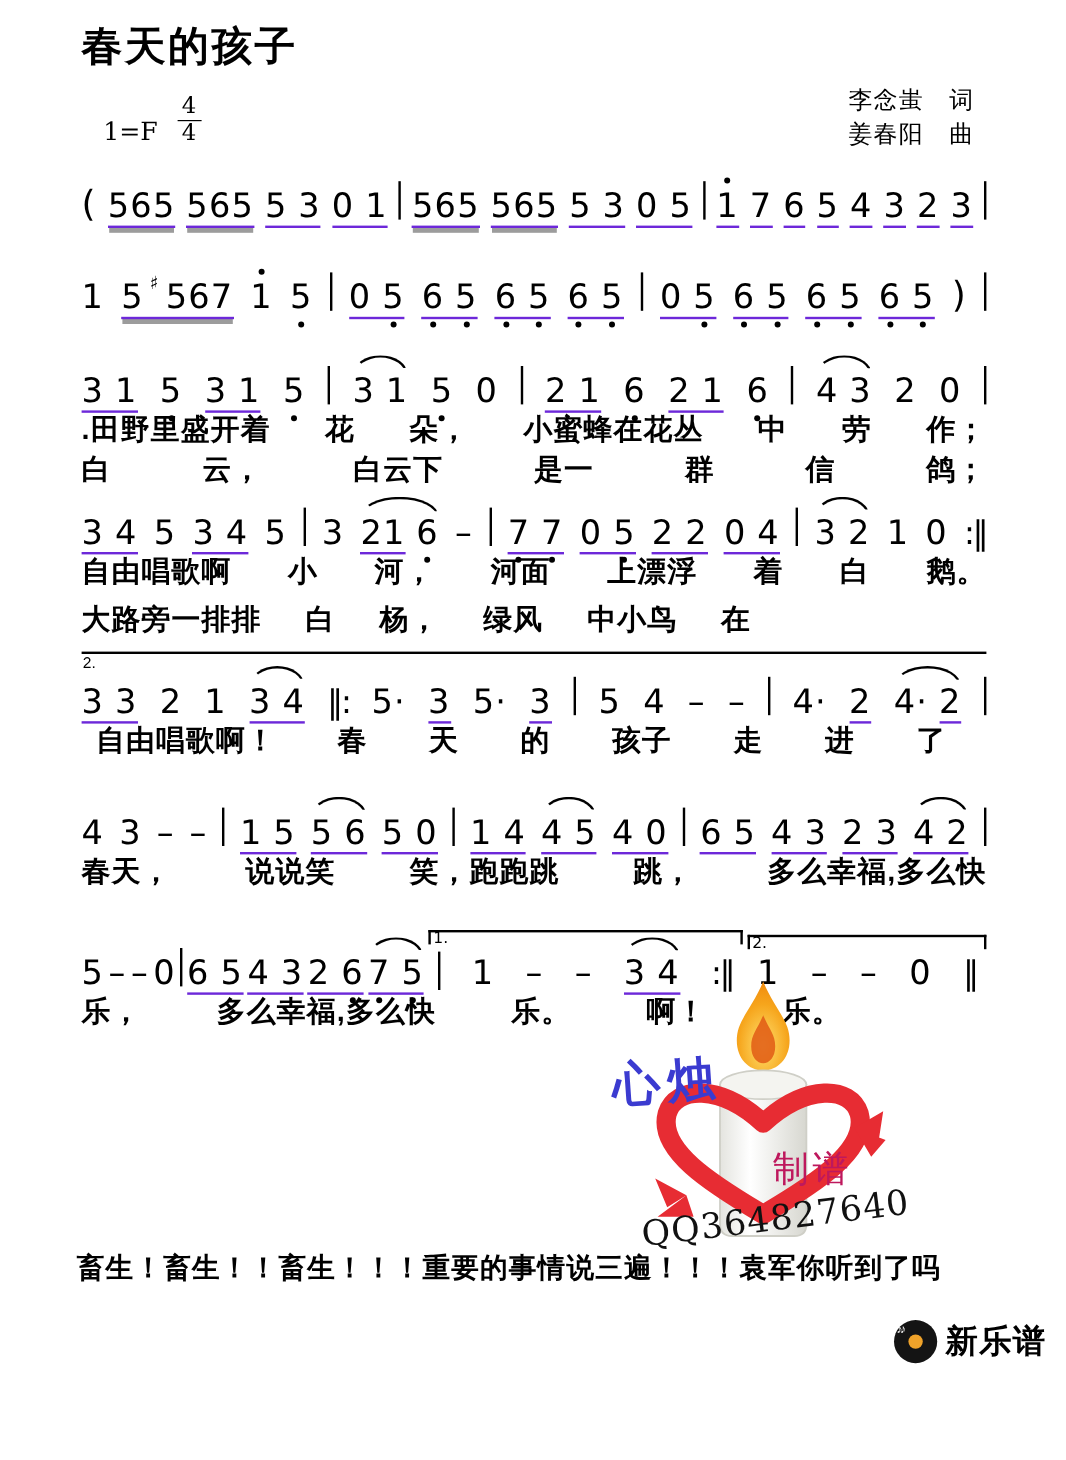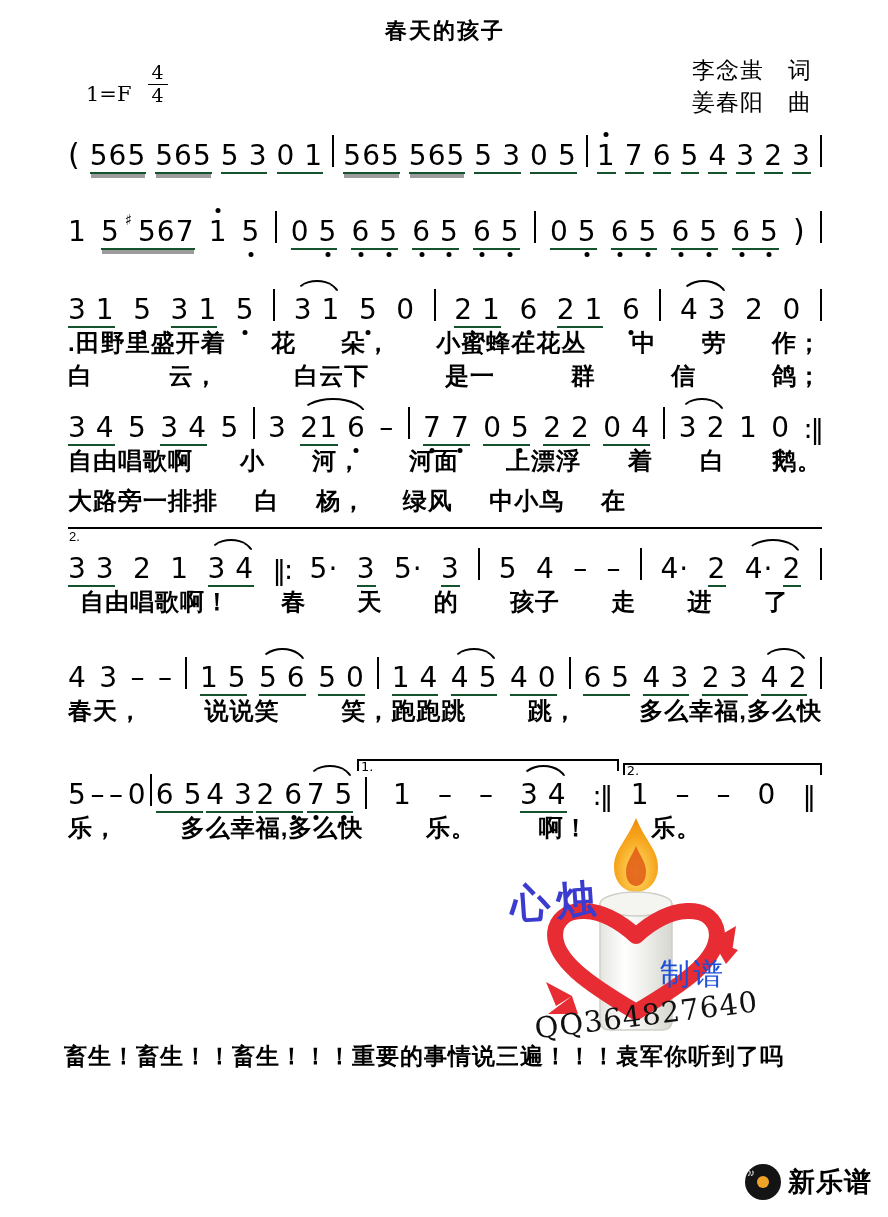--- a/index.html
+++ b/index.html
@@ -3,46 +3,46 @@
 <meta charset="utf-8">
 <style>
   html,body{margin:0;padding:0;}
   body{
     width:888px;height:1217px;position:relative;overflow:hidden;
     background:#ffffff;color:#000;
     font-family:"Liberation Sans", sans-serif;
   }
   #sheet{position:absolute;left:68px;top:0;width:754px;}
   .title{
-    text-align:center;font-size:22px;font-weight:600;margin-top:16px;
+    font-size:34px;font-weight:600;margin-top:16px;
     font-family:"DejaVu Serif", serif;letter-spacing:2px;
   }
   .meta{display:flex;justify-content:space-between;margin-top:8px;height:52px;}
   .keysig{display:flex;align-items:flex-end;gap:16px;font-size:21px;margin-left:18px;font-family:"DejaVu Serif", serif;}
   .timesig{display:inline-flex;flex-direction:column;align-items:center;font-size:19px;line-height:1.1;font-family:"DejaVu Serif", serif;}
   .timesig .top{border-bottom:1.5px solid #000;padding:0 4px 1px;}
-  .credits{font-size:23px;line-height:1.4;margin-right:10px;letter-spacing:1px;}
+  .credits{font-size:20px;line-height:1.4;margin-right:10px;letter-spacing:1px;}
 
   
   .sys{position:relative;}
   #score .sys:nth-child(1){margin-top:26px;}
   #score .sys:nth-child(2){margin-top:38px;}
   #score .sys:nth-child(3){margin-top:40px;}
   #score .sys:nth-child(4){margin-top:14px;}
   #score .sys:nth-child(5){margin-top:12px;}
   #score .sys:nth-child(6){margin-top:38px;}
   #score .sys:nth-child(7){margin-top:46px;}
   .noterow{
     display:flex;justify-content:space-between;align-items:flex-end;
     font-size:28px;line-height:1;height:38px;font-weight:500;
     font-family:"DejaVu Sans", sans-serif;
   }
   .tok{position:relative;display:inline-block;letter-spacing:1px;}
   .grp{position:relative;display:inline-flex;gap:9px;align-items:flex-end;}
-  .u1,.u2{border-bottom:2px solid #14532d;padding-bottom:2px;margin-bottom:-4px;}
+  .u1,.u2{border-bottom:2px solid #6d28d9;padding-bottom:2px;margin-bottom:-4px;}
   .u2{box-shadow:0 5px 0 -1px #9c9c9c;}
   .bar{width:2px;height:32px;background:#000;align-self:center;margin-bottom:0;}
   .rep{font-size:27px;letter-spacing:-2px;}
   .paren{font-size:30px;font-weight:400;}
   .acc{font-size:15px;align-self:flex-start;margin:0 -4px;transform:translateY(-5px);}
   .da::before{content:"";position:absolute;top:-10px;left:50%;transform:translateX(-50%);
     width:5px;height:5px;border-radius:50%;background:#000;}
   .db::after{content:"";position:absolute;top:calc(100% + 6px);left:50%;transform:translateX(-50%);
     width:5px;height:5px;border-radius:50%;background:#000;}
   .arc::before{content:"";position:absolute;left:0;right:0;top:-16px;height:13px;
@@ -64,21 +64,21 @@
     color:#3939cf;transform:rotate(-4deg);letter-spacing:6px;}
   #logo .t2{position:absolute;left:156px;top:142px;font-size:30px;color:#4646d2;letter-spacing:3px;}
   #logo .qq{position:absolute;left:46px;top:186px;font-size:29px;color:#111;
     transform:rotate(-7deg);font-family:"DejaVu Serif", serif;letter-spacing:1px;}
 
   
   #footer{position:absolute;left:64px;top:1040px;font-size:23px;line-height:33px;letter-spacing:1px;}
   #footer .f3{font-weight:bold;}
 
   
-  #brand{position:absolute;right:16px;top:1164px;display:flex;align-items:center;gap:7px;
+  #brand{position:absolute;right:16px;top:1100px;display:flex;align-items:center;gap:7px;
     font-size:27px;font-weight:bold;letter-spacing:1px;}
   .disc{width:36px;height:36px;border-radius:50%;background:#141414;position:relative;flex:0 0 auto;}
   .disc::before{content:"";position:absolute;inset:12px;background:#f0a32a;border-radius:50%;}
   .disc::after{content:"♪♪";position:absolute;left:2px;top:3px;color:#fff;font-size:10px;letter-spacing:-2px;}
 </style>
 </head>
 <body>
 
 <div id="sheet">
   <div class="title">春天的孩子</div>
@@ -479,21 +479,21 @@
     </defs>
     <path d="M148 6 C158 30 170 38 170 55 C170 70 160 80 148 80 C136 80 126 70 126 55 C126 38 138 30 148 6 Z" fill="url(#flameg)"></path>
     <path d="M148 34 C153 46 158 50 158 60 C158 69 153 74 148 74 C143 74 138 69 138 60 C138 50 143 46 148 34 Z" fill="#e05a14" opacity="0.85"></path>
     <path d="M112 92 L112 208 Q112 218 122 218 L174 218 Q184 218 184 208 L184 92 Z" fill="url(#candleg)" stroke="#cfcfc7" stroke-width="1.5"></path>
     <ellipse cx="148" cy="92" rx="36" ry="12" fill="#f4f4f0" stroke="#cfcfc7" stroke-width="1.5"></ellipse>
     <path d="M148 200 C104 174 60 146 68 116 C75 93 112 91 148 124 C184 91 221 93 228 116 C236 146 192 174 148 200 Z" fill="none" stroke="#e72c33" stroke-width="16" stroke-linejoin="round"></path>
     <path d="M84 184 L58 170 L68 194 Z M84 184 L60 202 L90 202 Z" fill="#e72c33"></path>
     <path d="M224 128 L248 114 L244 140 Z M224 128 L250 138 L238 152 Z" fill="#e72c33"></path>
   </svg>
   <div class="t1" style="color: rgb(59, 59, 208);">心烛</div>
-  <div class="t2" style="color: #1d4ed8; margin-left: 16px;">制谱</div>
+  <div class="t2" style="color: #be185d;">制谱</div>
   <div class="qq">QQ364827640</div>
 </div>
 
 <div id="footer">
   <div class="f3">畜生！畜生！！畜生！！！重要的事情说三遍！！！袁军你听到了吗</div>
 </div>
 
 <div id="brand">
   <span class="disc"></span>
   <span>新乐谱</span>

